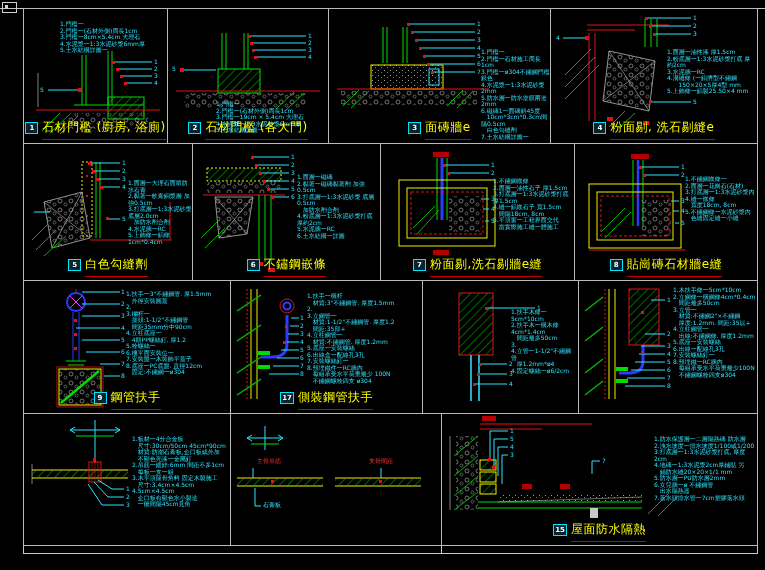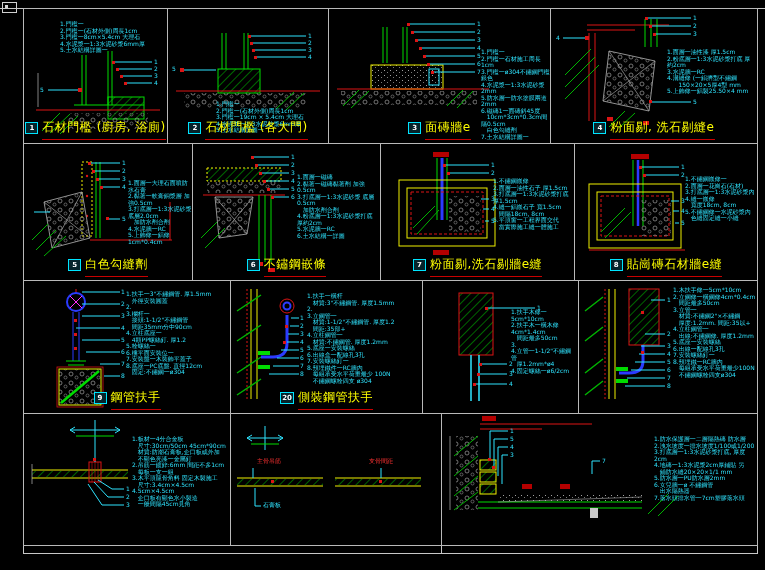--- a/index.html
+++ b/index.html
@@ -485,21 +485,21 @@
 &nbsp;&nbsp;&nbsp;不鏽鋼螺栓四支 ø304</div>
     <span class="leader" style="left:69px;top:34px">1</span>
     <span class="leader" style="left:69px;top:42px">2</span>
     <span class="leader" style="left:69px;top:50px">3</span>
     <span class="leader" style="left:69px;top:58px">4</span>
     <span class="leader" style="left:69px;top:66px">5</span>
     <span class="leader" style="left:69px;top:74px">6</span>
     <span class="leader" style="left:69px;top:82px">7</span>
     <span class="leader" style="left:69px;top:90px">8</span>
     <div class="caption">
-      <span class="badge">20</span>
+      <span class="badge">17</span>
       <span class="ptitle">側裝鋼管扶手</span>
     </div>
   </div>
 
   <div class="panel" style="left:422px;top:280px;width:157px;height:134px">
     <svg width="155" height="132" viewBox="0 0 155 132">
       <rect x="36" y="12" width="34" height="62" fill="url(#gh)" stroke="#dc1414"></rect>
       <g stroke="#2fe4ff" stroke-width="1.5" fill="none">
           <path d="M48,74 V120 M56,74 V120"></path>
         </g>
@@ -675,15 +675,19 @@
 &nbsp;&nbsp;&nbsp;鋪防水縫20×20×1/1 mm
 5.防水層一PU防水層2mm
 6.女兒牆一ø 不鏽鋼管
 &nbsp;&nbsp;&nbsp;出水隔熱器
 7.落水頭排水管一7cm塑膠落水頭</div>
     <span class="leader" style="left:68px;top:14px">1</span>
     <span class="leader" style="left:68px;top:22px">5</span>
     <span class="leader" style="left:68px;top:30px">4</span>
     <span class="leader" style="left:68px;top:38px">3</span>
     <span class="leader" style="left:160px;top:44px">7</span>
+    <div class="caption">
+      <span class="badge">15</span>
+      <span class="ptitle">屋面防水隔熱</span>
+    </div>
   </div>
 
 </div>
 
 </body></html>

